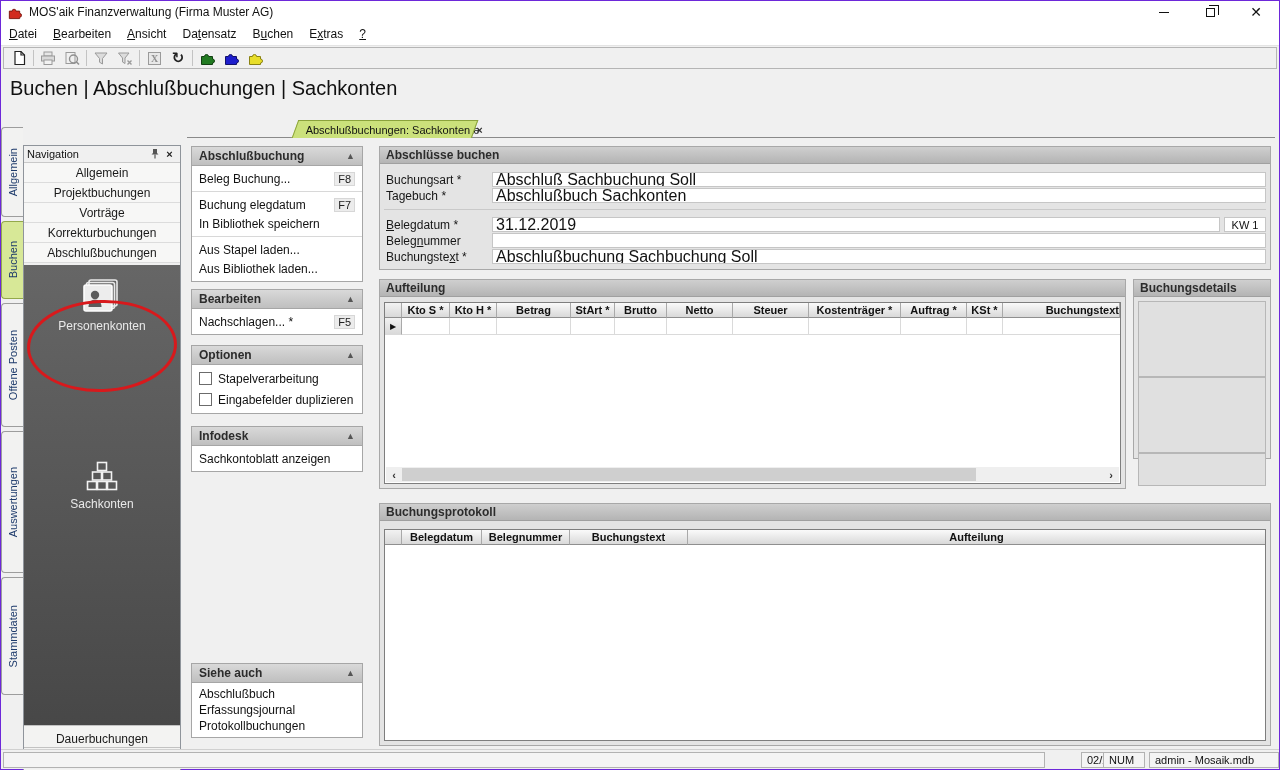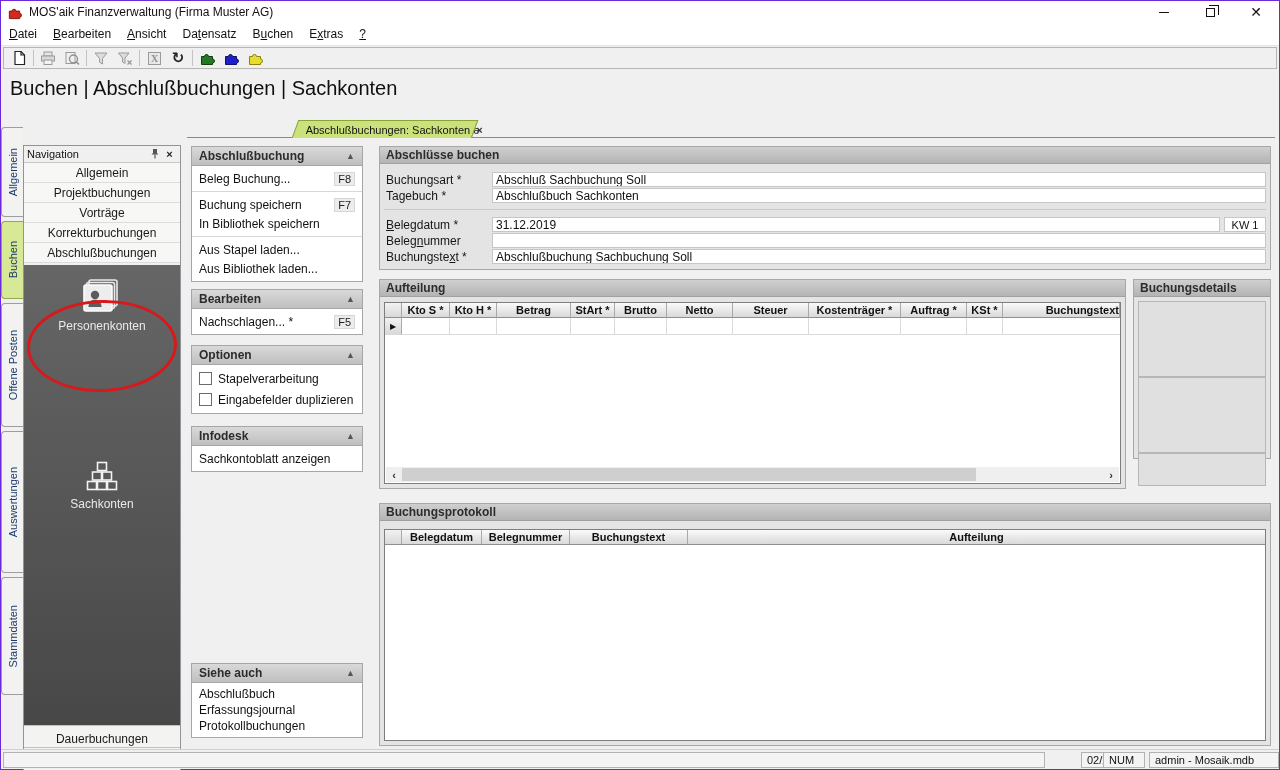--- a/index.html
+++ b/index.html
@@ -65,21 +65,21 @@
   .csep { border-top:1px solid #d8d8d8; margin:3px 0; }
   .cbrow { display:flex; align-items:center; height:21px; padding:0 7px; font-size:12px; color:#111; }
   .cb { width:13px; height:13px; background:#fff; border:1px solid #6b6b6b; margin-right:6px; flex:none; }
 
   
   .mgroup { position:absolute; background:#e4e4e4; border:1px solid #a8a8a8; }
   .mhdr { height:17px; background:linear-gradient(#cfcfcf,#b4b4b4); border-bottom:1px solid #a0a0a0; display:flex; align-items:center; font-size:12px; font-weight:bold; color:#2c2c2c; padding:4px 6px; }
 
   
   .frow { position:absolute; height:15px; font-size:12px; color:#161616; display:flex; align-items:center; }
-  .finput { position:absolute; height:15px; background:#ffffff; border:1px solid #c6c6c6; font-size:12px; color:#111; display:flex; align-items:center; padding:0 3px; white-space:nowrap; overflow:hidden; }
+  .finput { position:absolute; height:15px; background:#ffffff; border:1px solid #c6c6c6; font-size:16px; color:#111; display:flex; align-items:center; padding:0 3px; white-space:nowrap; overflow:hidden; }
   .fsep { position:absolute; left:4px; right:4px; height:1px; background:#c9c9c9; }
   .kwbox { position:absolute; height:15px; background:#ffffff; border:1px solid #c6c6c6; font-size:11px; color:#111; display:flex; align-items:center; justify-content:center; }
 
   
   .gridbox { position:absolute; background:#ffffff; border:1px solid #7e7e7e; overflow:hidden; }
   .grow { display:flex; }
   .gh { background:linear-gradient(#fafafa,#d9d9d9); border-right:1px solid #a9a9a9; border-bottom:1px solid #8f8f8f; font-size:11px; font-weight:bold; color:#111; text-align:center; height:15px; line-height:14px; white-space:nowrap; overflow:hidden; flex:none; }
   .gc { border-right:1px solid #dadada; border-bottom:1px solid #dadada; height:17px; flex:none; }
   .gsel { background:linear-gradient(#f2f2f2,#d9d9d9); border-right:1px solid #a9a9a9; }
   .rowmark { font-size:8px; color:#111; line-height:17px; text-align:center; }
@@ -278,21 +278,21 @@
         <span>Abschlußbuchung</span>
         <span class="arr">▲</span>
       </div>
     <div class="cbody">
       <div class="clink">
           <span>Beleg Buchung...</span>
           <span class="kbd">F8</span>
         </div>
       <div class="csep"></div>
       <div class="clink">
-          <span>Buchung speichern</span>
+          <span>Buchung elegdatum</span>
           <span class="kbd">F7</span>
         </div>
       <div class="clink">
           <span>In Bibliothek speichern</span>
         </div>
       <div class="csep"></div>
       <div class="clink">
           <span>Aus Stapel laden...</span>
         </div>
       <div class="clink">

